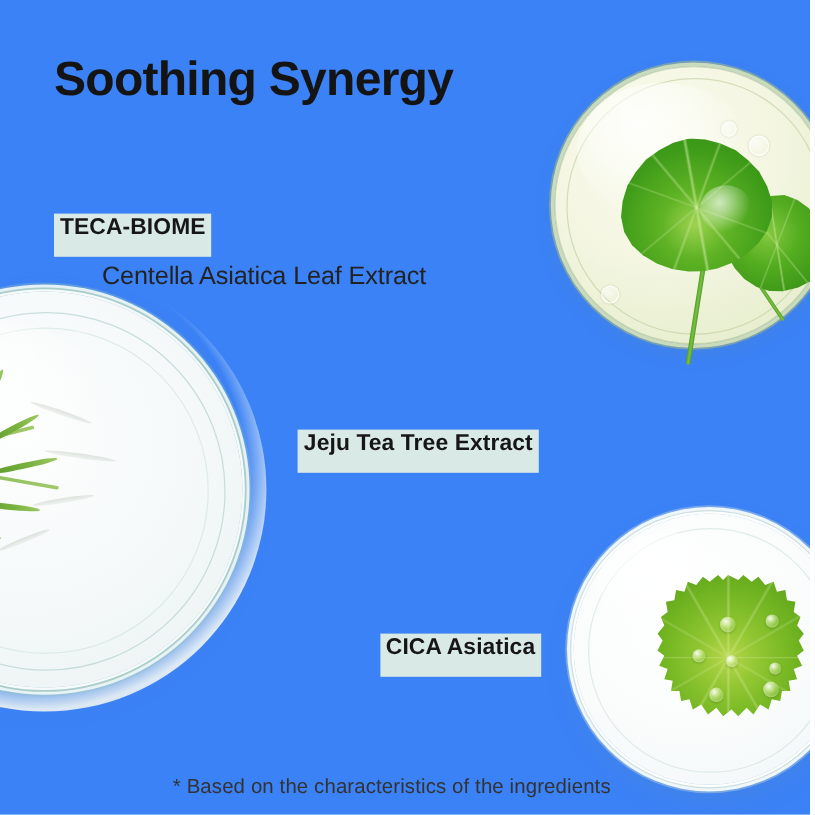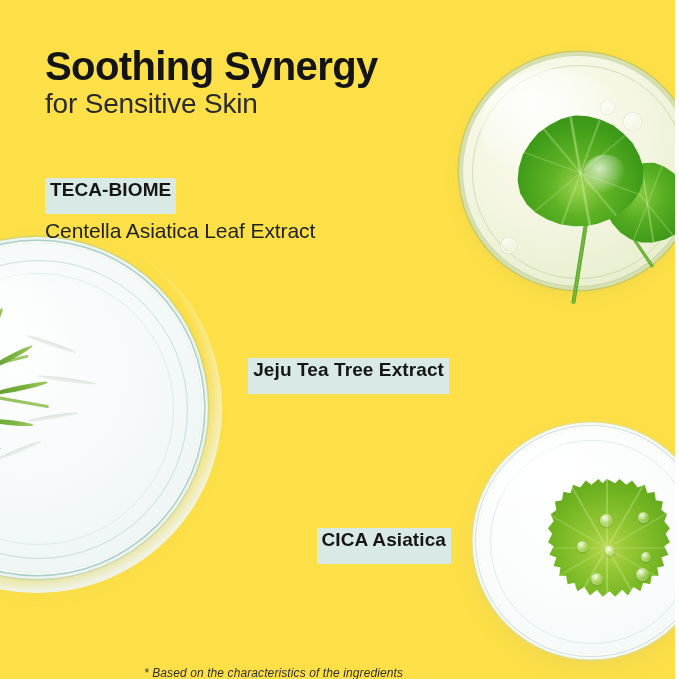--- a/index.html
+++ b/index.html
@@ -1,19 +1,19 @@
 <!DOCTYPE html>
 <html><head>
 <meta charset="utf-8">
 <style>
   html,body{margin:0;padding:0;background:#fff;}
   body{width:679px;height:679px;overflow:hidden;position:relative;
        font-family:"Liberation Sans","DejaVu Sans",sans-serif;color:#1a1a1a;}
 
-  #canvas{position:absolute;inset:0;width:675px;height:679px;background:#fde047;overflow:hidden;}
+  #canvas{position:absolute;inset:0;width:675px;height:679px;background:#3b82f6;overflow:hidden;}
 
   
   .photo{position:absolute;}
 
   
   #dish-tr{left:462px;top:55px;width:232px;height:232px;}
   #dish-tr .glass{
      position:absolute;inset:0;border-radius:50%;
      background:
        radial-gradient(circle at 38% 30%, #fbfcef 0%, #f4f6e2 42%, #eaf0d2 72%, #e4ecca 88%, #dce7c0 100%);
@@ -119,27 +119,27 @@
      box-shadow:0 1px 2px rgba(60,110,20,.35), inset 0 -1px 2px rgba(255,255,255,.4);}
 
   
   .tx{position:absolute;white-space:nowrap;}
   #title{left:45px;top:44px;font-size:40px;font-weight:700;letter-spacing:-.6px;color:#141414;}
   #subtitle{left:45px;top:88px;font-size:28px;font-weight:300;color:#2a2a2a;letter-spacing:-.2px;}
 
   .blk{position:absolute;}
   .blk .name{display:inline-block;font-size:19px;font-weight:700;color:#161616;
              background:#d9e9e5;padding:1px 5px 13px 5px;letter-spacing:.1px;line-height:1.18;}
-  .blk .desc{display:block;font-size:21px;font-weight:300;color:#222;margin-top:5px;letter-spacing:-.1px;}
+  .blk .desc{display:block;font-size:21px;font-weight:300;color:#222;margin-top:5px;letter-spacing:-.1px;margin-left:40px;}
 
   #blk1{left:45px;top:178px;text-align:left;}
   #blk2{right:226px;top:358px;text-align:left;}
   #blk3{right:224px;top:528px;text-align:right;}
 
-  #footnote{left:144px;top:666px;font-size:12px;font-weight:400;color:#333;letter-spacing:.1px;font-style:italic;}
+  #footnote{left:144px;top:646px;font-size:17px;font-weight:400;color:#333;letter-spacing:.1px;}
 </style>
 </head>
 <body>
 
 <div id="canvas">
 
   <div class="photo" id="dish-tr">
     <div class="glass"></div>
     <div class="rim-inner"></div>
     <div class="sheen"></div>
@@ -195,21 +195,20 @@
     <div class="droplet" style="left:54%;top:38%;width:13px;height:13px;"></div>
     <div class="droplet" style="left:71%;top:37%;width:11px;height:11px;"></div>
     <div class="droplet" style="left:56%;top:52%;width:10px;height:10px;"></div>
     <div class="droplet" style="left:44%;top:50%;width:11px;height:11px;"></div>
     <div class="droplet" style="left:72%;top:55%;width:10px;height:10px;"></div>
     <div class="droplet" style="left:70%;top:62%;width:13px;height:13px;"></div>
     <div class="droplet" style="left:50%;top:64%;width:12px;height:12px;"></div>
   </div>
 
   <div class="tx" id="title">Soothing Synergy</div>
-  <div class="tx" id="subtitle">for Sensitive Skin</div>
 
   <div class="blk" id="blk1">
     <span class="name">TECA-BIOME</span>
     <span class="desc">Centella Asiatica Leaf Extract</span>
   </div>
 
   <div class="blk" id="blk2">
     <span class="name">Jeju Tea Tree Extract</span>
   </div>
 

